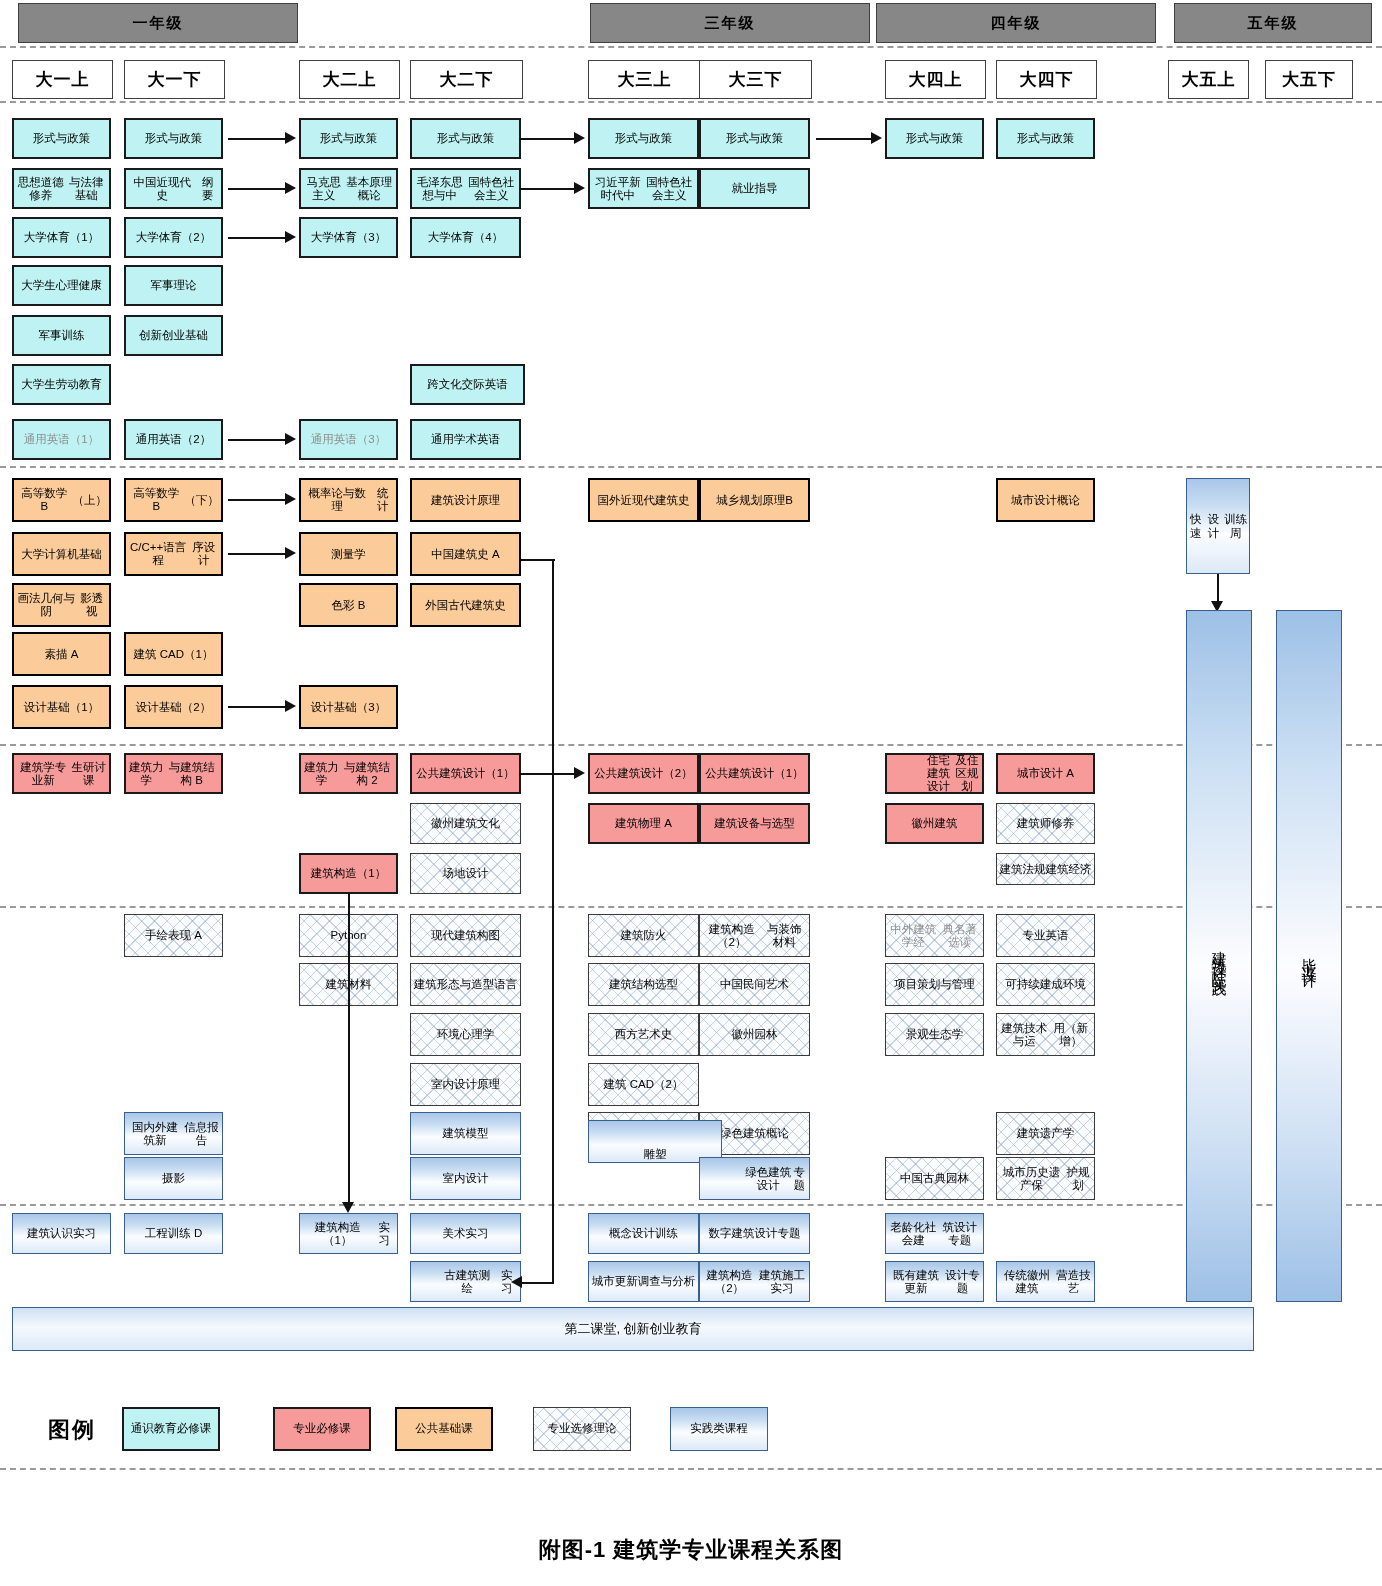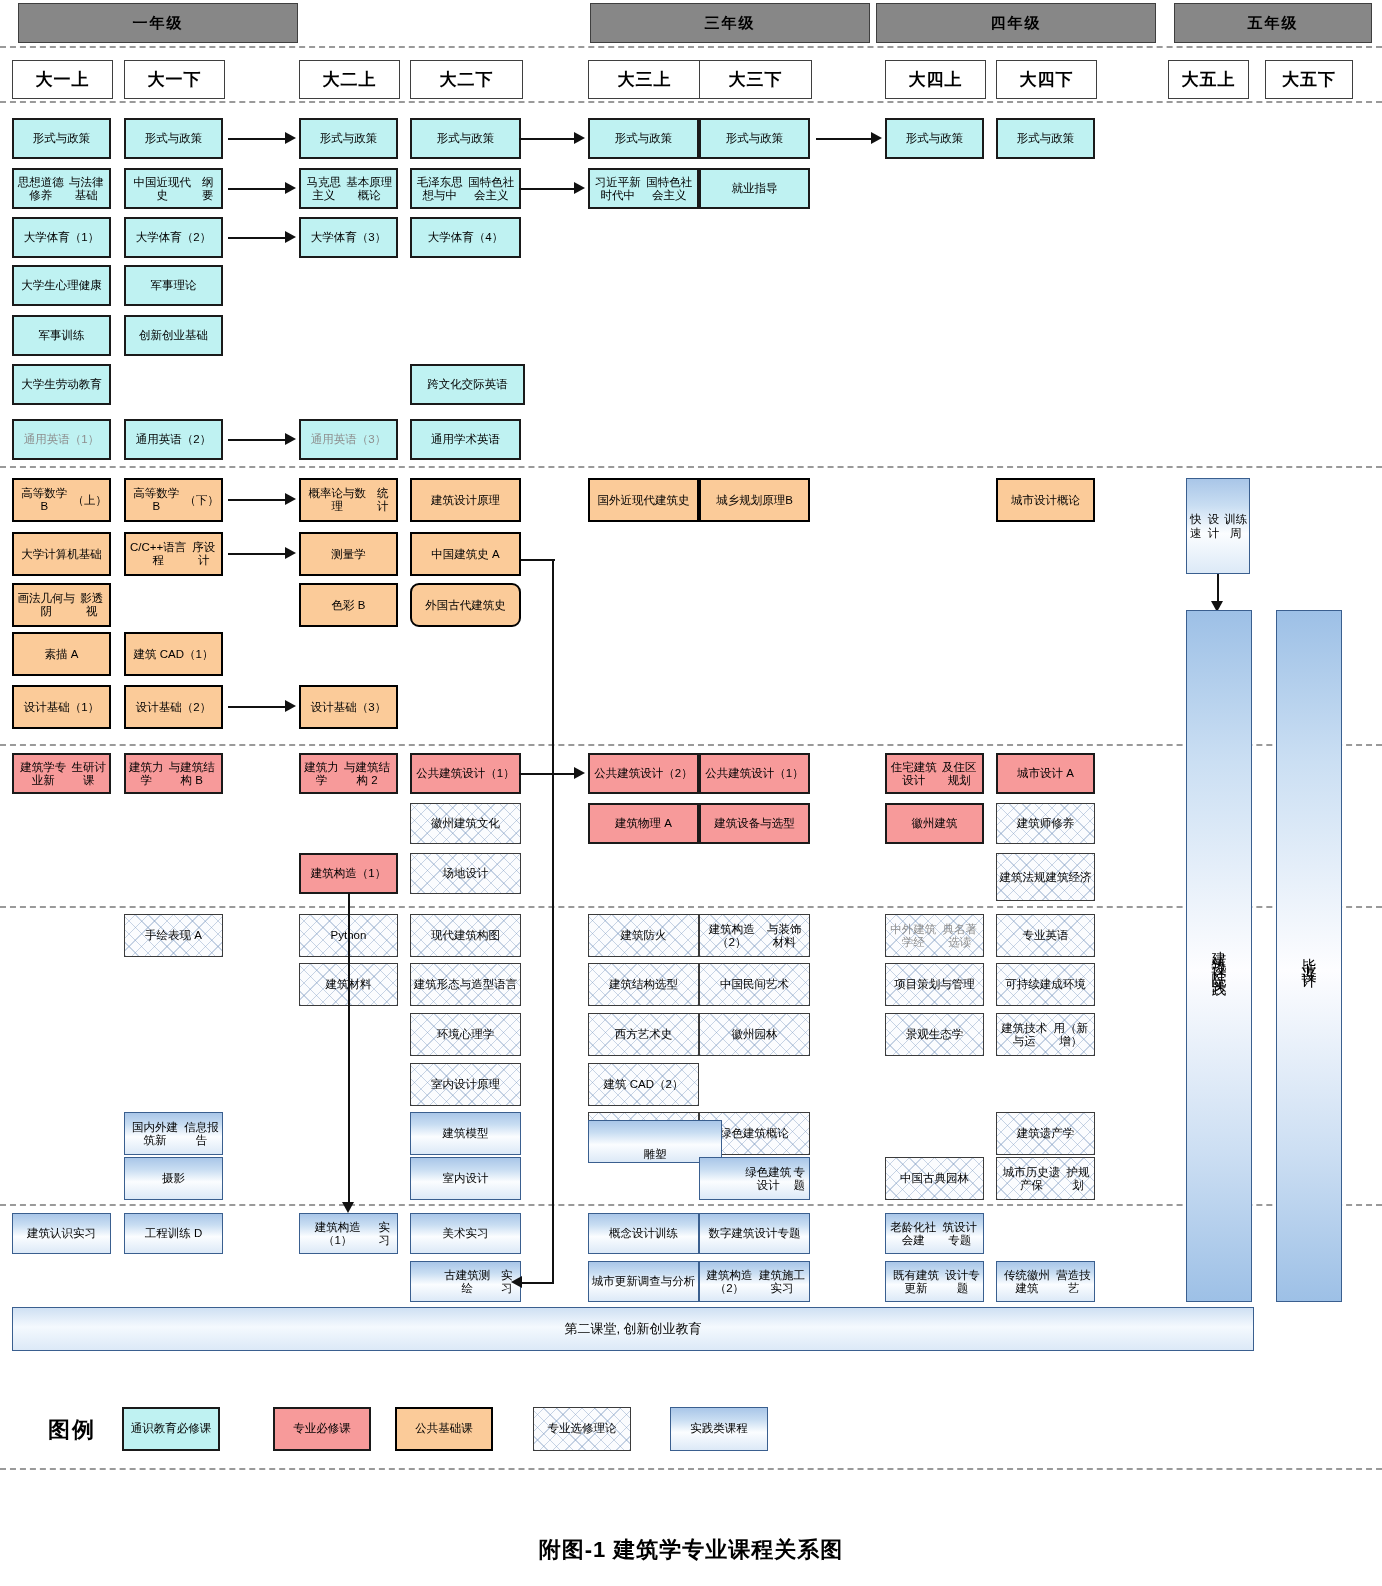--- a/index.html
+++ b/index.html
@@ -241,21 +241,21 @@
     <div class="bx t-basic" style="left: 410px; top: 532px; width: 111px; height: 44px;">
       <span>中国建筑史 A</span>
     </div>
     <div class="bx t-basic" style="left: 12px; top: 583px; width: 99px; height: 44px;">
       <span>画法几何与阴</span>
       <span>影透视</span>
     </div>
     <div class="bx t-basic" style="left: 299px; top: 583px; width: 99px; height: 44px;">
       <span>色彩 B</span>
     </div>
-    <div class="bx t-basic" style="left: 410px; top: 583px; width: 111px; height: 44px; border-radius: 9px;">
+    <div class="bx t-basic" style="left: 410px; top: 583px; width: 111px; height: 44px;">
       <span>外国古代建筑</span>
       <span>史</span>
     </div>
     <div class="bx t-basic" style="left: 12px; top: 632px; width: 99px; height: 44px;">
       <span>素描 A</span>
     </div>
     <div class="bx t-basic" style="left: 124px; top: 632px; width: 99px; height: 44px;">
       <span>建筑 CAD（1）</span>
     </div>
     <div class="bx t-basic" style="left: 12px; top: 685px; width: 99px; height: 44px;">
@@ -284,21 +284,21 @@
       <span>设计（1）</span>
     </div>
     <div class="bx t-req" style="left: 588px; top: 753px; width: 111px; height: 41px;">
       <span>公共建筑</span>
       <span>设计（2）</span>
     </div>
     <div class="bx t-req" style="left: 699px; top: 753px; width: 111px; height: 41px;">
       <span>公共建筑</span>
       <span>设计（1）</span>
     </div>
-    <div class="bx t-req" style="left: 885px; top: 753px; width: 99px; height: 41px;">
+    <div class="bx t-req" style="left: 885px; top: 753px; width: 99px; height: 41px; padding-left: 36px;">
       <span>住宅建筑设计</span>
       <span>及住区规划</span>
     </div>
     <div class="bx t-req" style="left: 996px; top: 753px; width: 99px; height: 41px;">
       <span>城市设计 A</span>
     </div>
     <div class="bx t-req" style="left: 588px; top: 803px; width: 111px; height: 41px;">
       <span>建筑物理 A</span>
     </div>
     <div class="bx t-req" style="left: 699px; top: 803px; width: 111px; height: 41px;">
@@ -313,21 +313,21 @@
     </div>
     <div class="bx t-elec" style="left: 410px; top: 803px; width: 111px; height: 41px;">
       <span>徽州建筑文化</span>
     </div>
     <div class="bx t-elec" style="left: 410px; top: 853px; width: 111px; height: 41px;">
       <span>场地设计</span>
     </div>
     <div class="bx t-elec" style="left: 996px; top: 803px; width: 99px; height: 41px;">
       <span>建筑师修养</span>
     </div>
-    <div class="bx t-elec" style="left: 996px; top: 853px; width: 99px; height: 48px;">
+    <div class="bx t-elec" style="left: 996px; top: 853px; width: 99px; height: 32px;">
       <span>建筑法规</span>
       <span>建筑经济</span>
     </div>
     <div class="bx t-elec" style="left: 124px; top: 914px; width: 99px; height: 43px;">
       <span>手绘表现 A</span>
     </div>
     <div class="bx t-elec" style="left: 299px; top: 914px; width: 99px; height: 43px;">
       <span>Python</span>
     </div>
     <div class="bx t-elec" style="left: 410px; top: 914px; width: 111px; height: 43px;">

